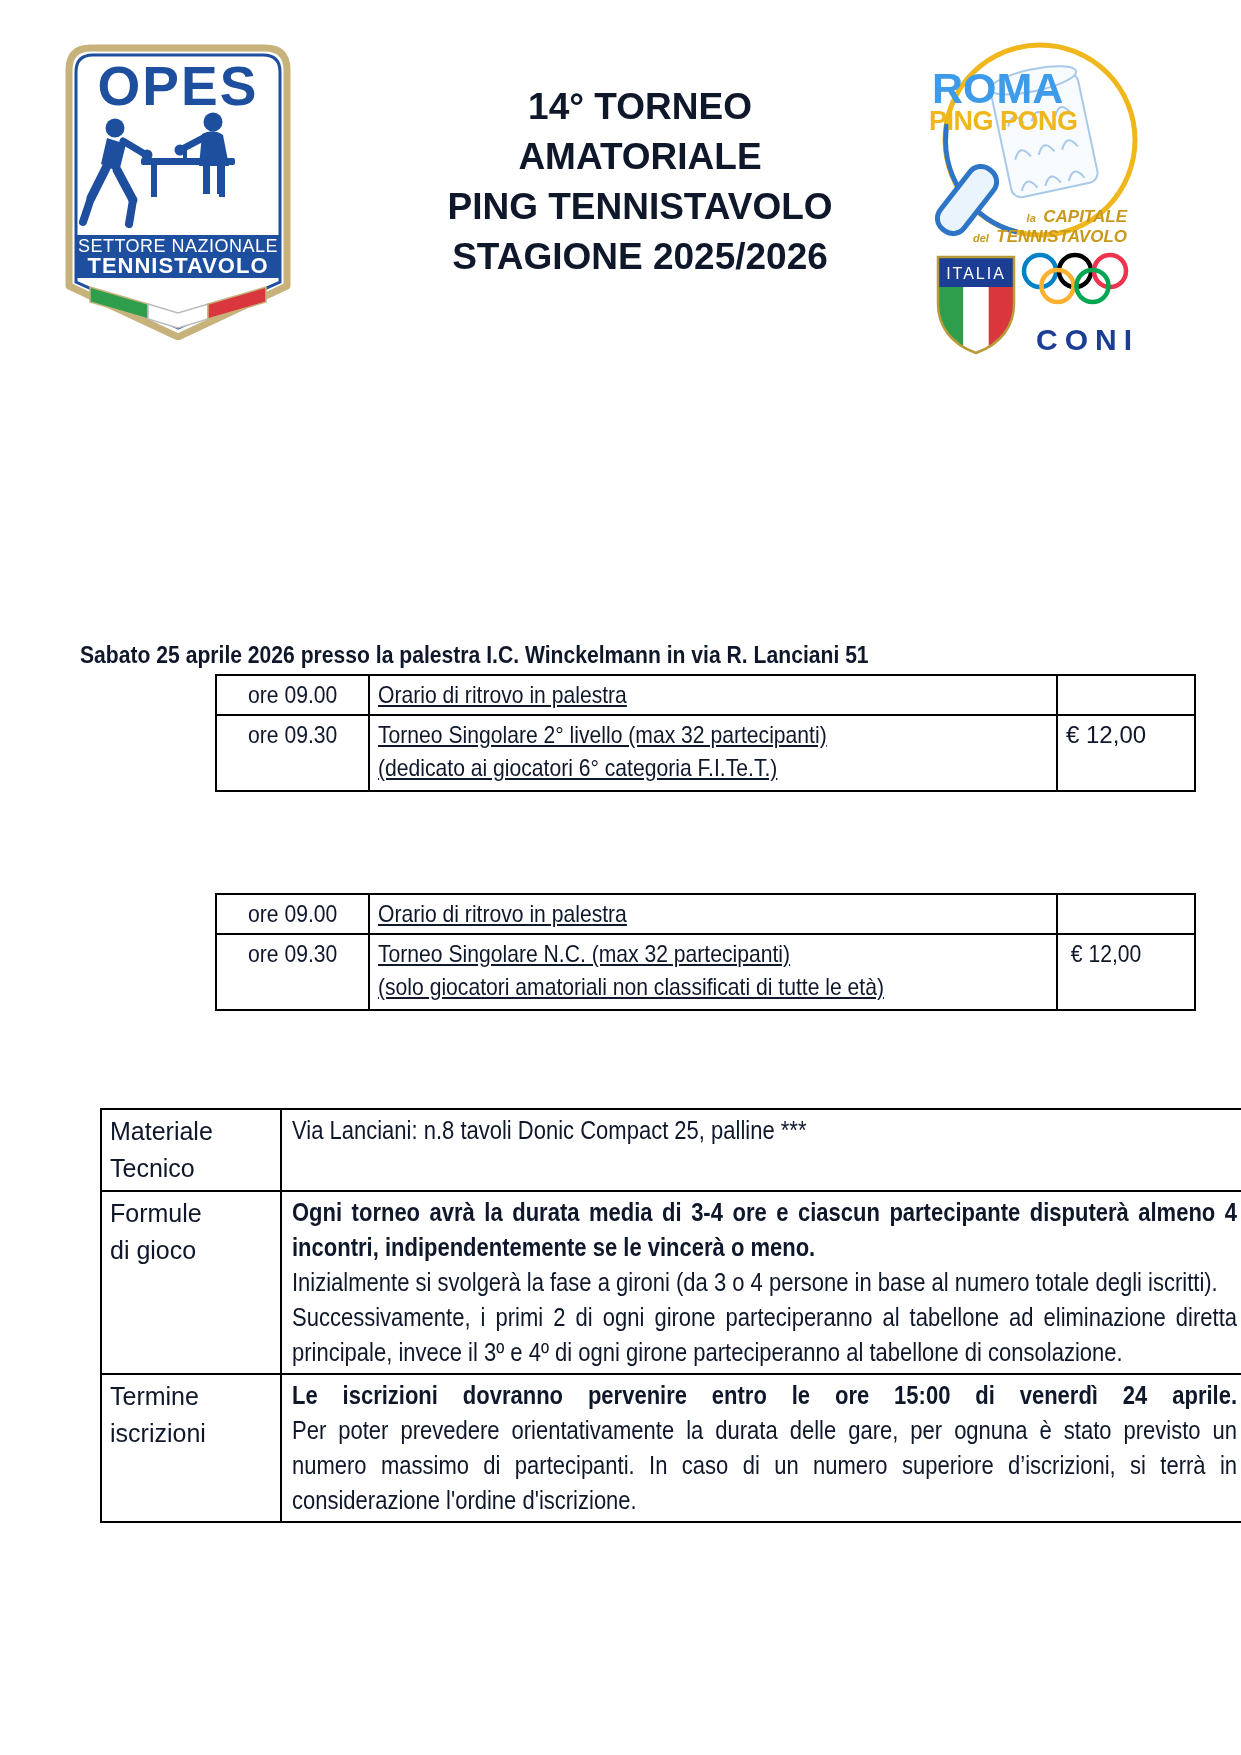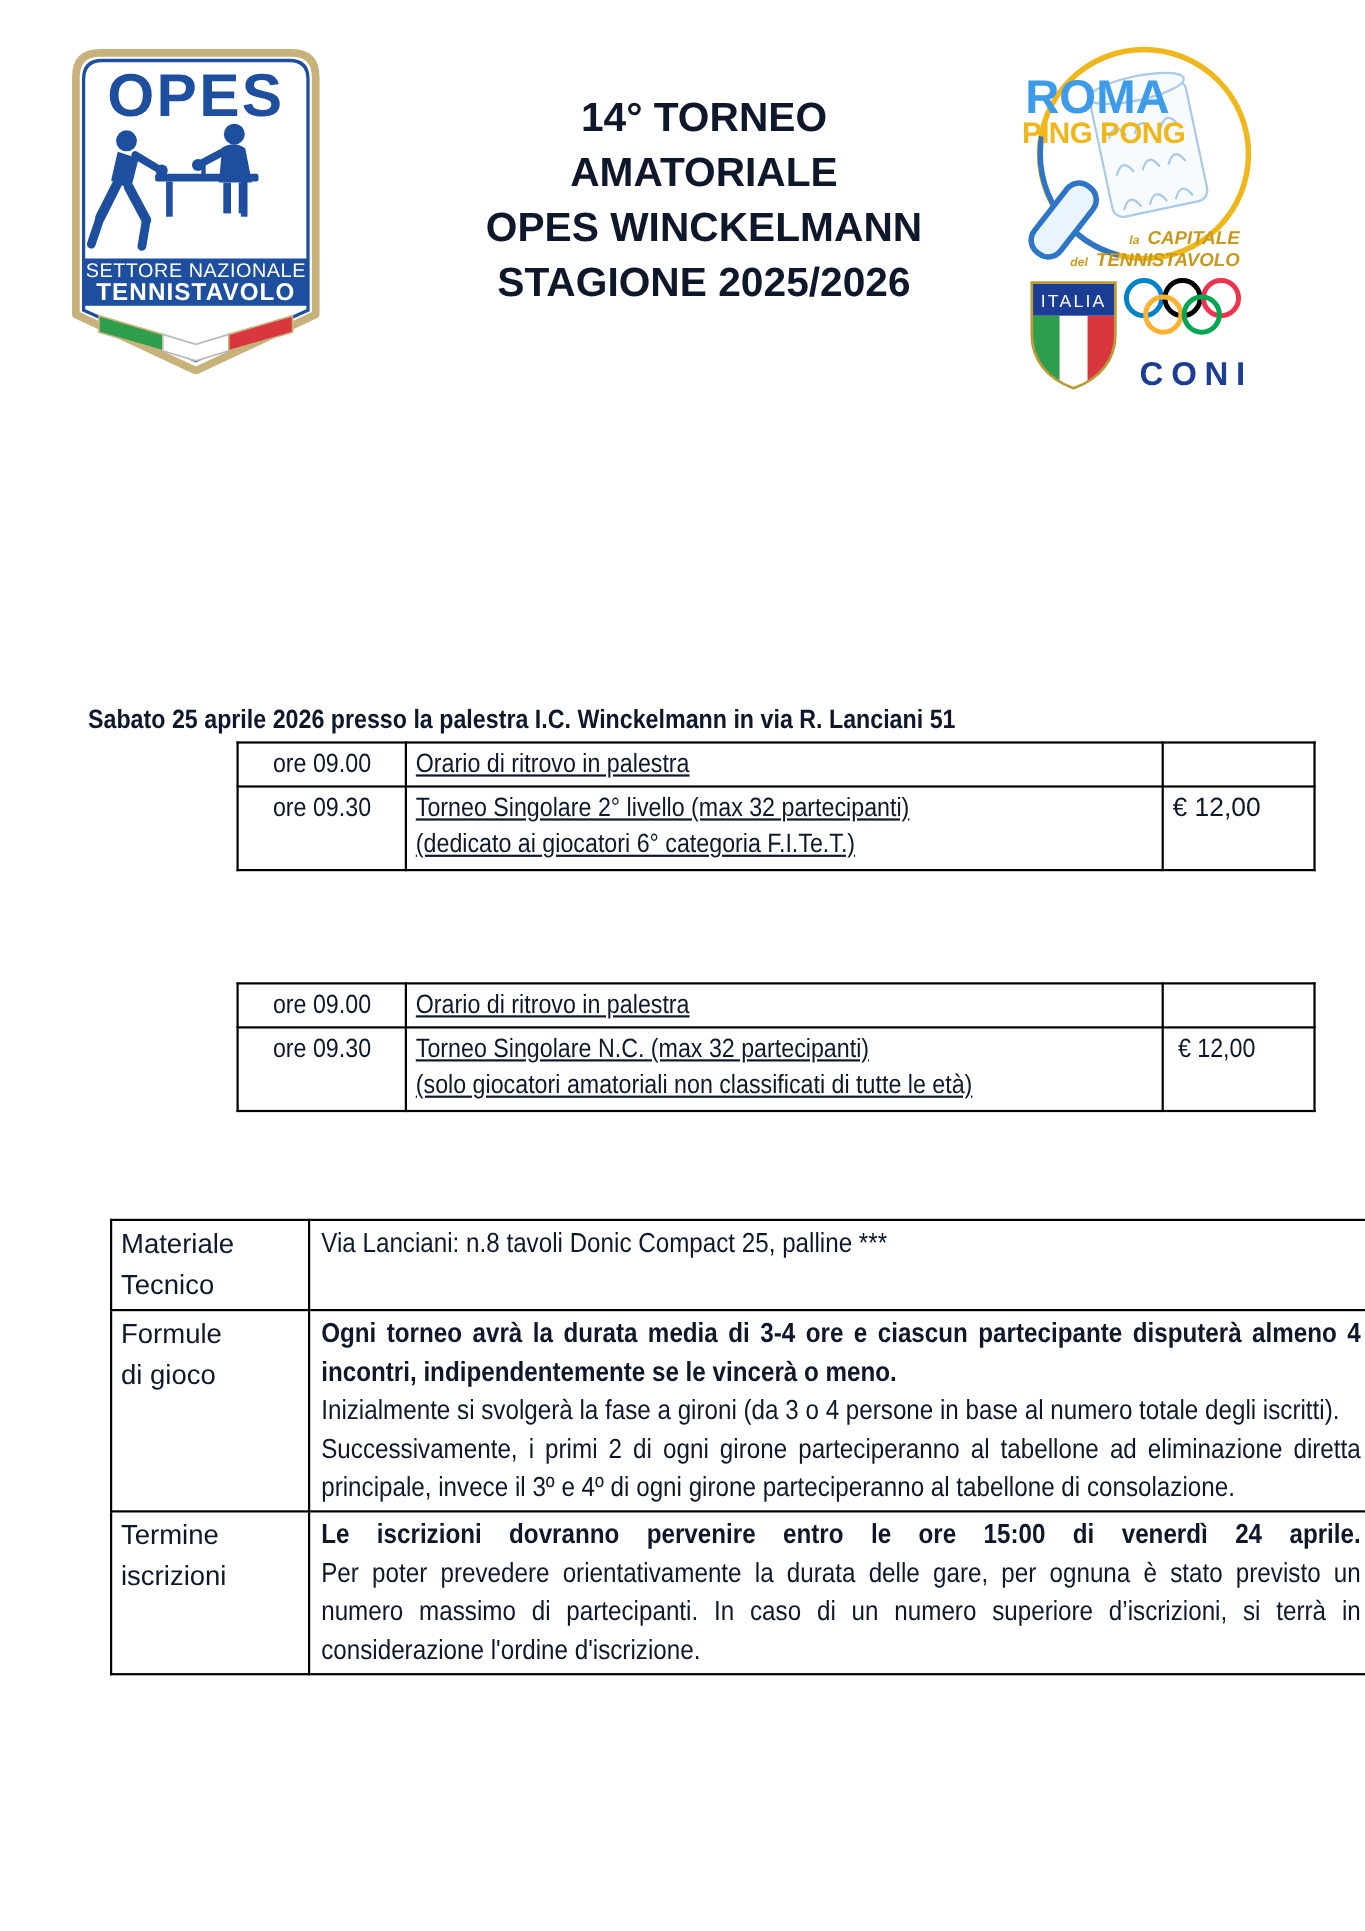--- a/index.html
+++ b/index.html
@@ -85,21 +85,21 @@
     <g stroke="var(--opes-gold,#c7b27c)" stroke-width="1.5">
       <polygon points="27,247 85,264 85,279 27,262" fill="var(--flag-green,#2f9e4c)"></polygon>
       <polygon points="85,264 115,273 145,264 145,279 115,288 85,279" fill="#ffffff" stroke="#bbbbbb"></polygon>
       <polygon points="145,264 203,247 203,262 145,279" fill="var(--flag-red,#d9373d)"></polygon>
     </g>
   </svg>
 
   <div class="title-block">
     <div>14° TORNEO</div>
     <div>AMATORIALE</div>
-    <div>OPES WINCKELMANN</div>
+    <div>PING TENNISTAVOLO</div>
     <div>STAGIONE 2025/2026</div>
   </div>
 
   <svg class="roma-logo" viewBox="0 0 235 212">
     <g transform="rotate(-12 125 100)" stroke="#a9c9e8" fill="#f7fbfe" stroke-width="2">
       <rect x="85" y="48" width="88" height="112" rx="10"></rect>
       <ellipse cx="129" cy="48" rx="44" ry="11"></ellipse>
       <path d="M95 88 q8 -16 16 0" fill="none"></path>
         <path d="M119 88 q8 -16 16 0" fill="none"></path>
         <path d="M143 88 q8 -16 16 0" fill="none"></path>

